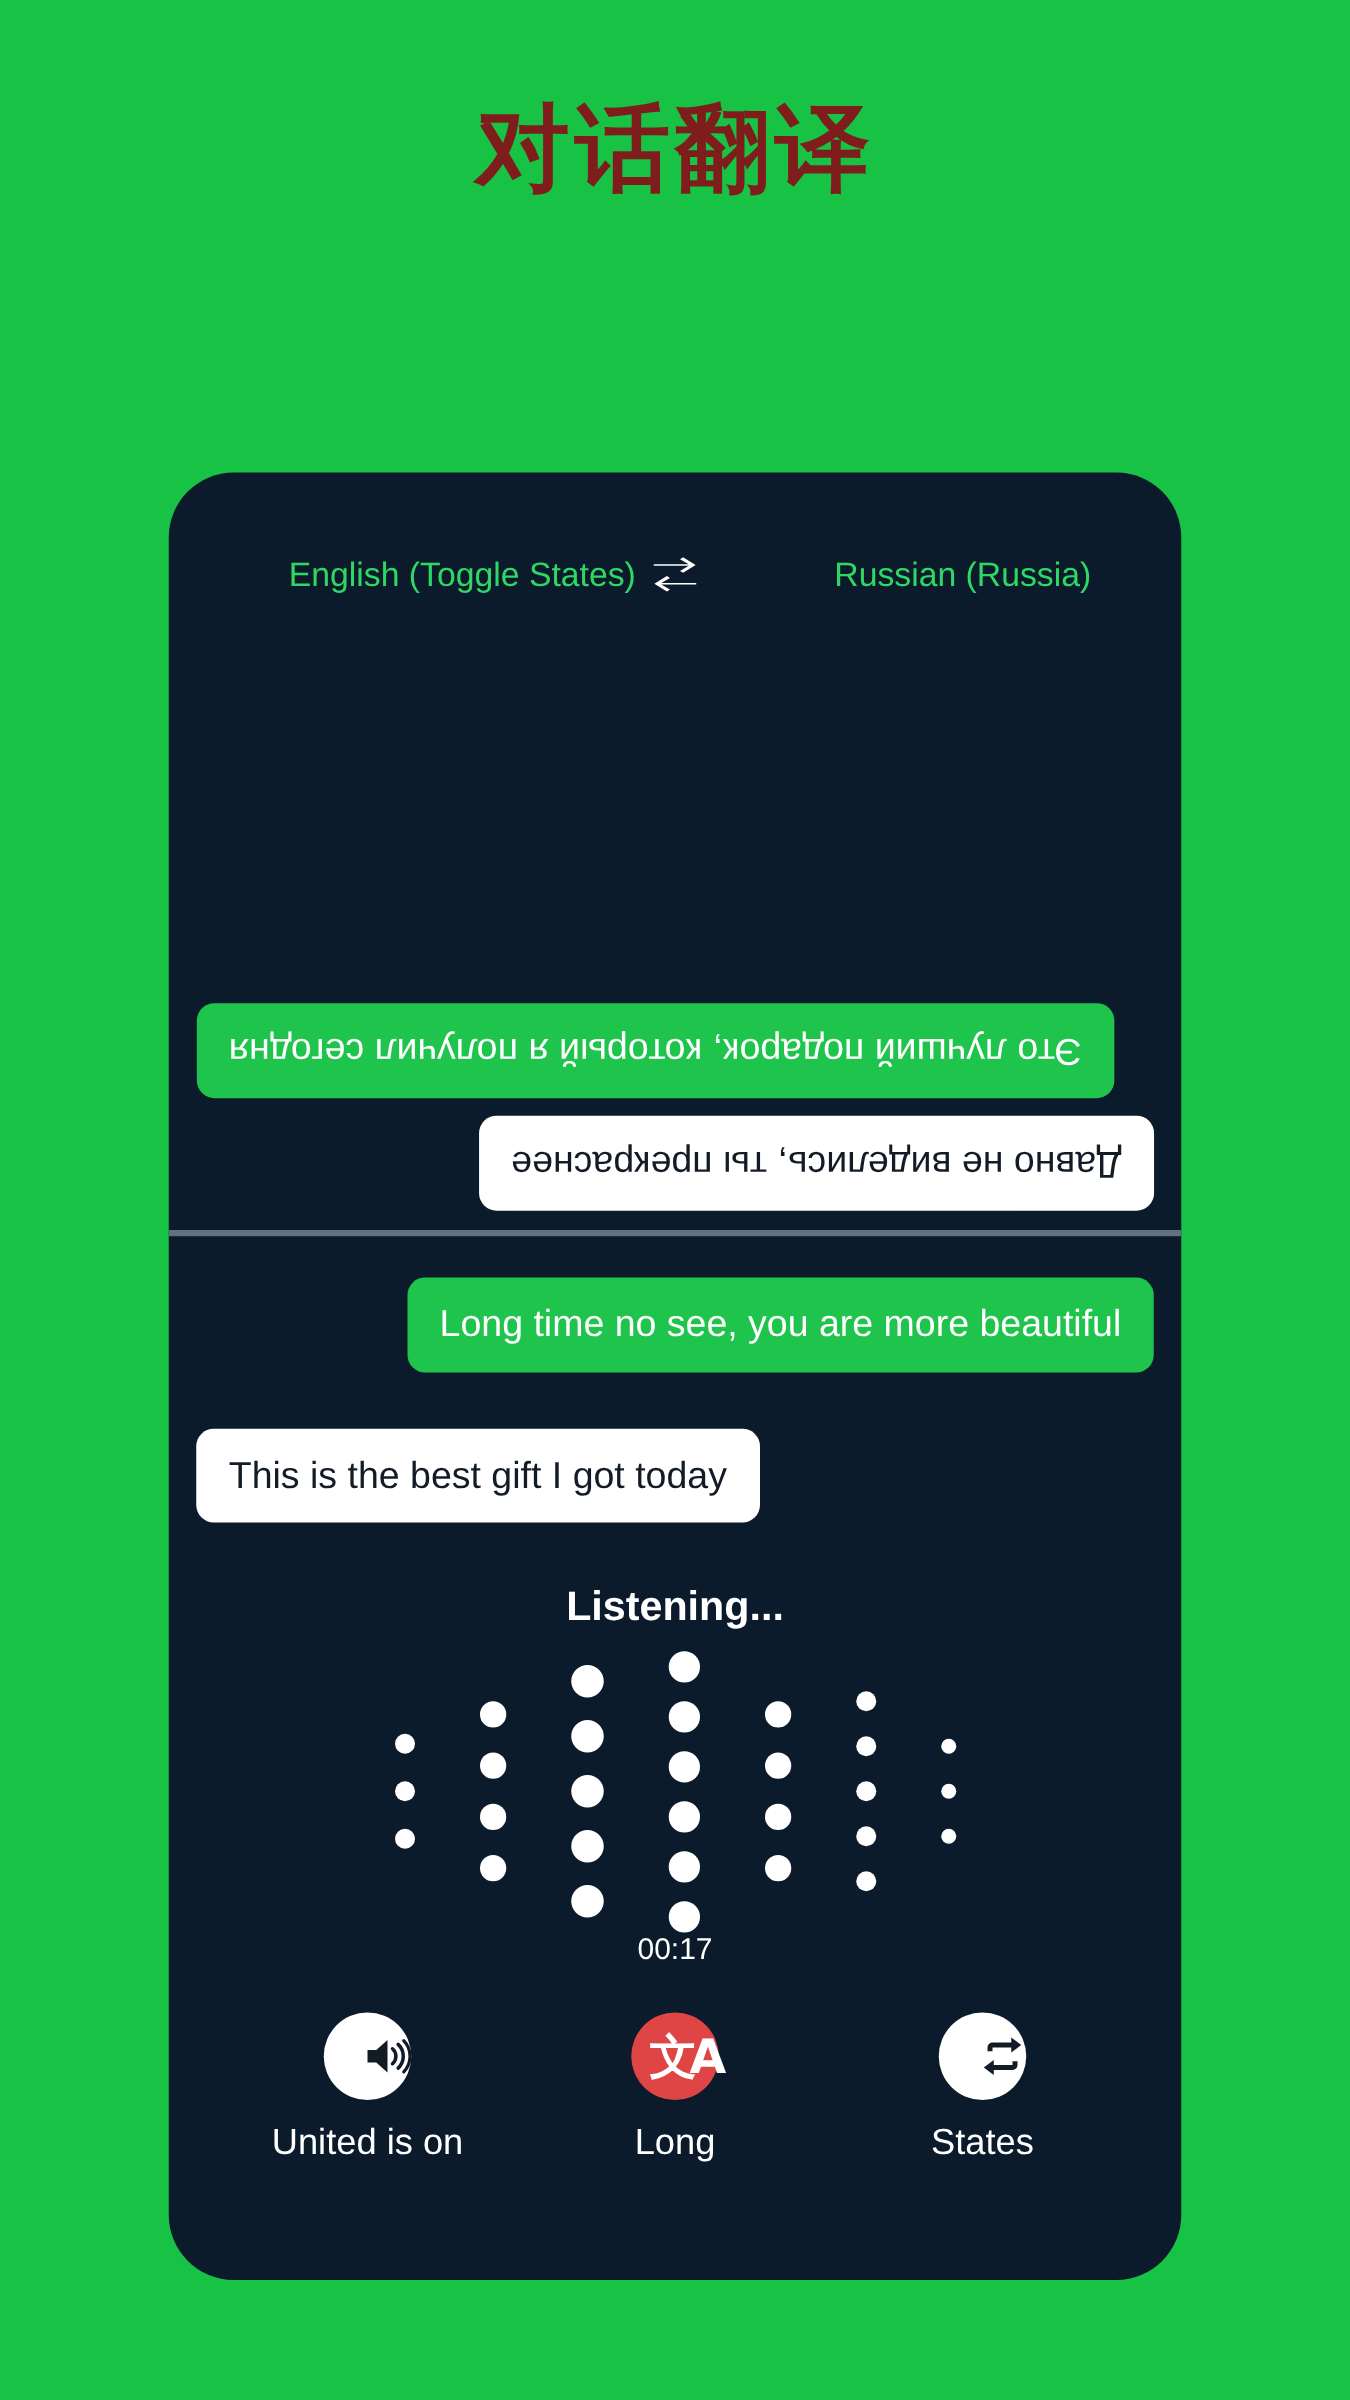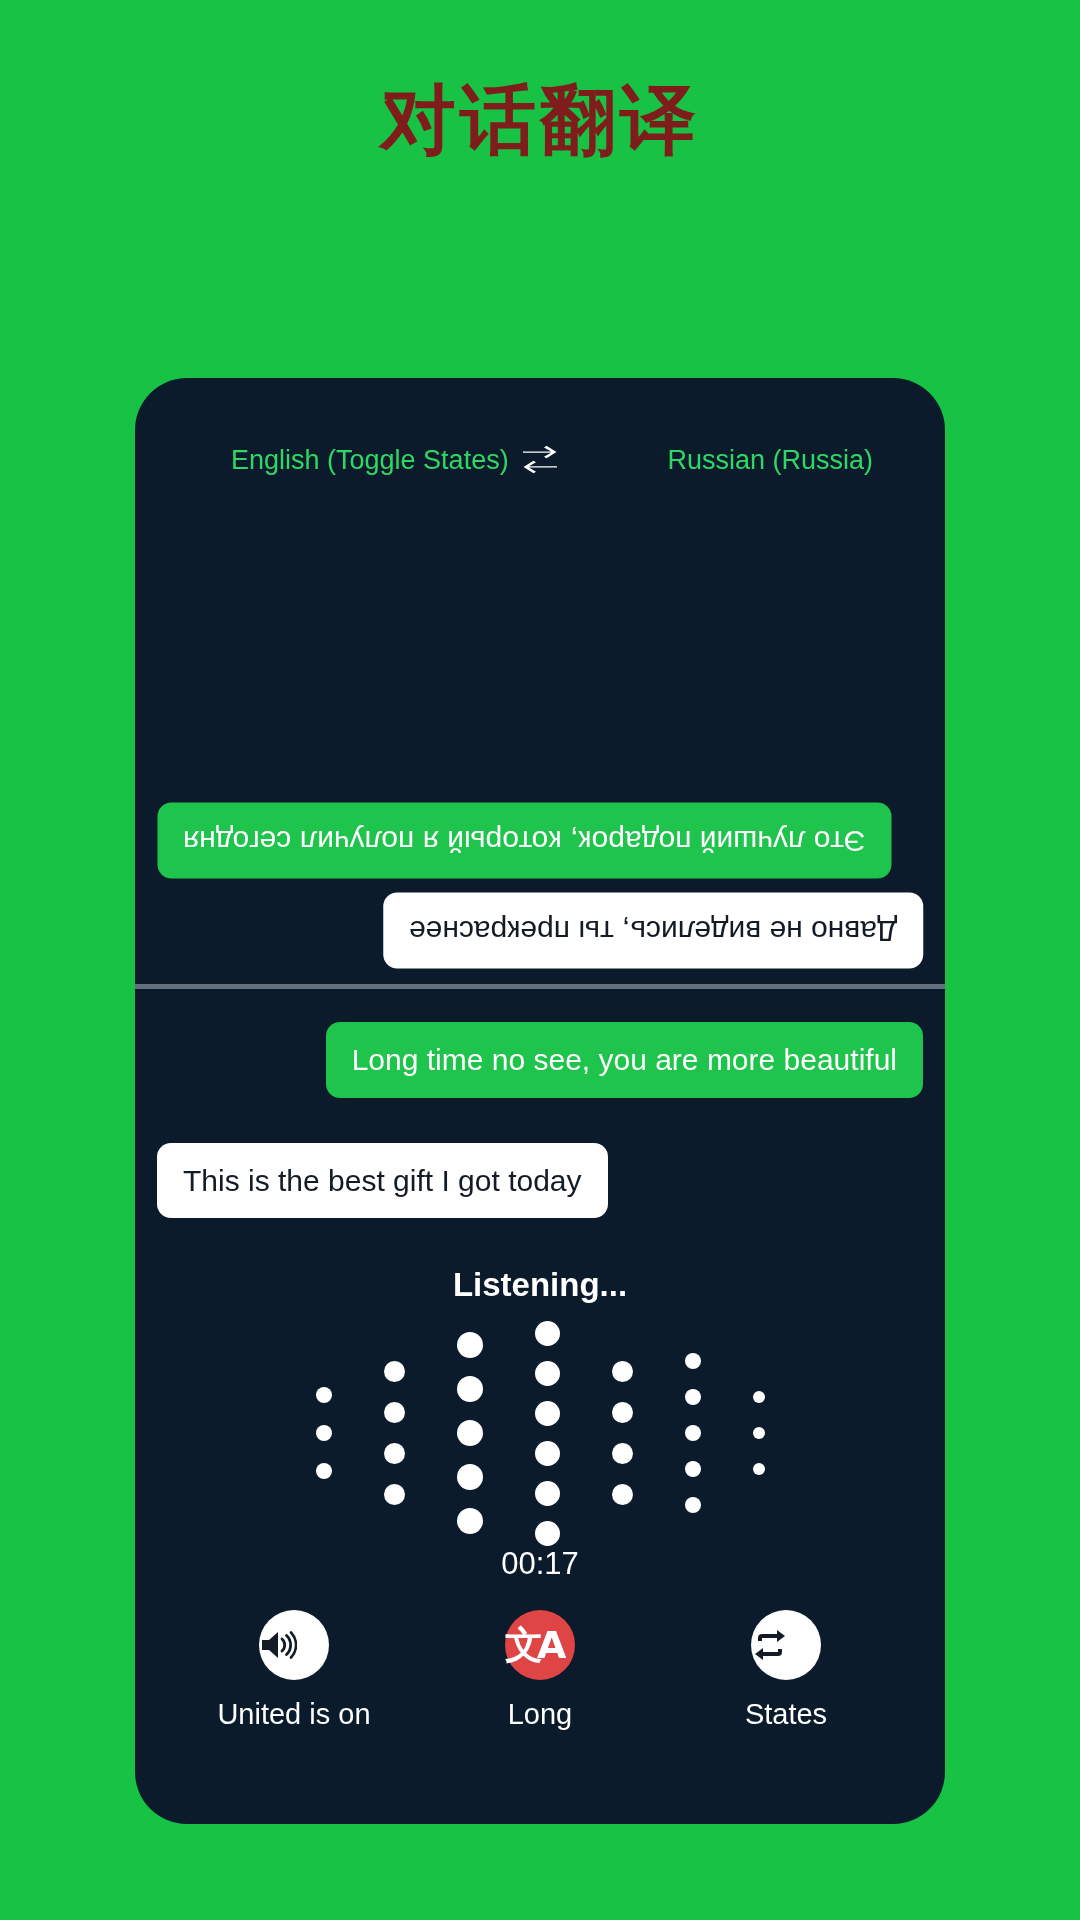--- a/index.html
+++ b/index.html
@@ -156,21 +156,21 @@
     background: #ffffff;
     border-radius: 50%;
   }
   .timer {
     position: absolute;
     top: 1168px;
     left: 0;
     width: 810px;
     text-align: center;
     color: #ffffff;
-    font-size: 31px;
+    font-size: 24px;
   }
 
   
   .controls {
     position: absolute;
     top: 1232px;
     left: 0;
     width: 810px;
     display: flex;
     justify-content: space-around;
@@ -181,21 +181,21 @@
     flex-direction: column;
     align-items: center;
     width: 230px;
   }
   .ctrl-circle {
     width: 70px;
     height: 70px;
     border-radius: 50%;
     display: flex;
     align-items: center;
-    justify-content: flex-start;
+    justify-content: flex-end;
   }
   .circle-white { background: #ffffff; }
   .circle-red { background: #e04545; }
   .ctrl-label {
     margin-top: 18px;
     color: #ffffff;
     font-size: 29px;
     white-space: nowrap;
   }
   .trans-glyph {

